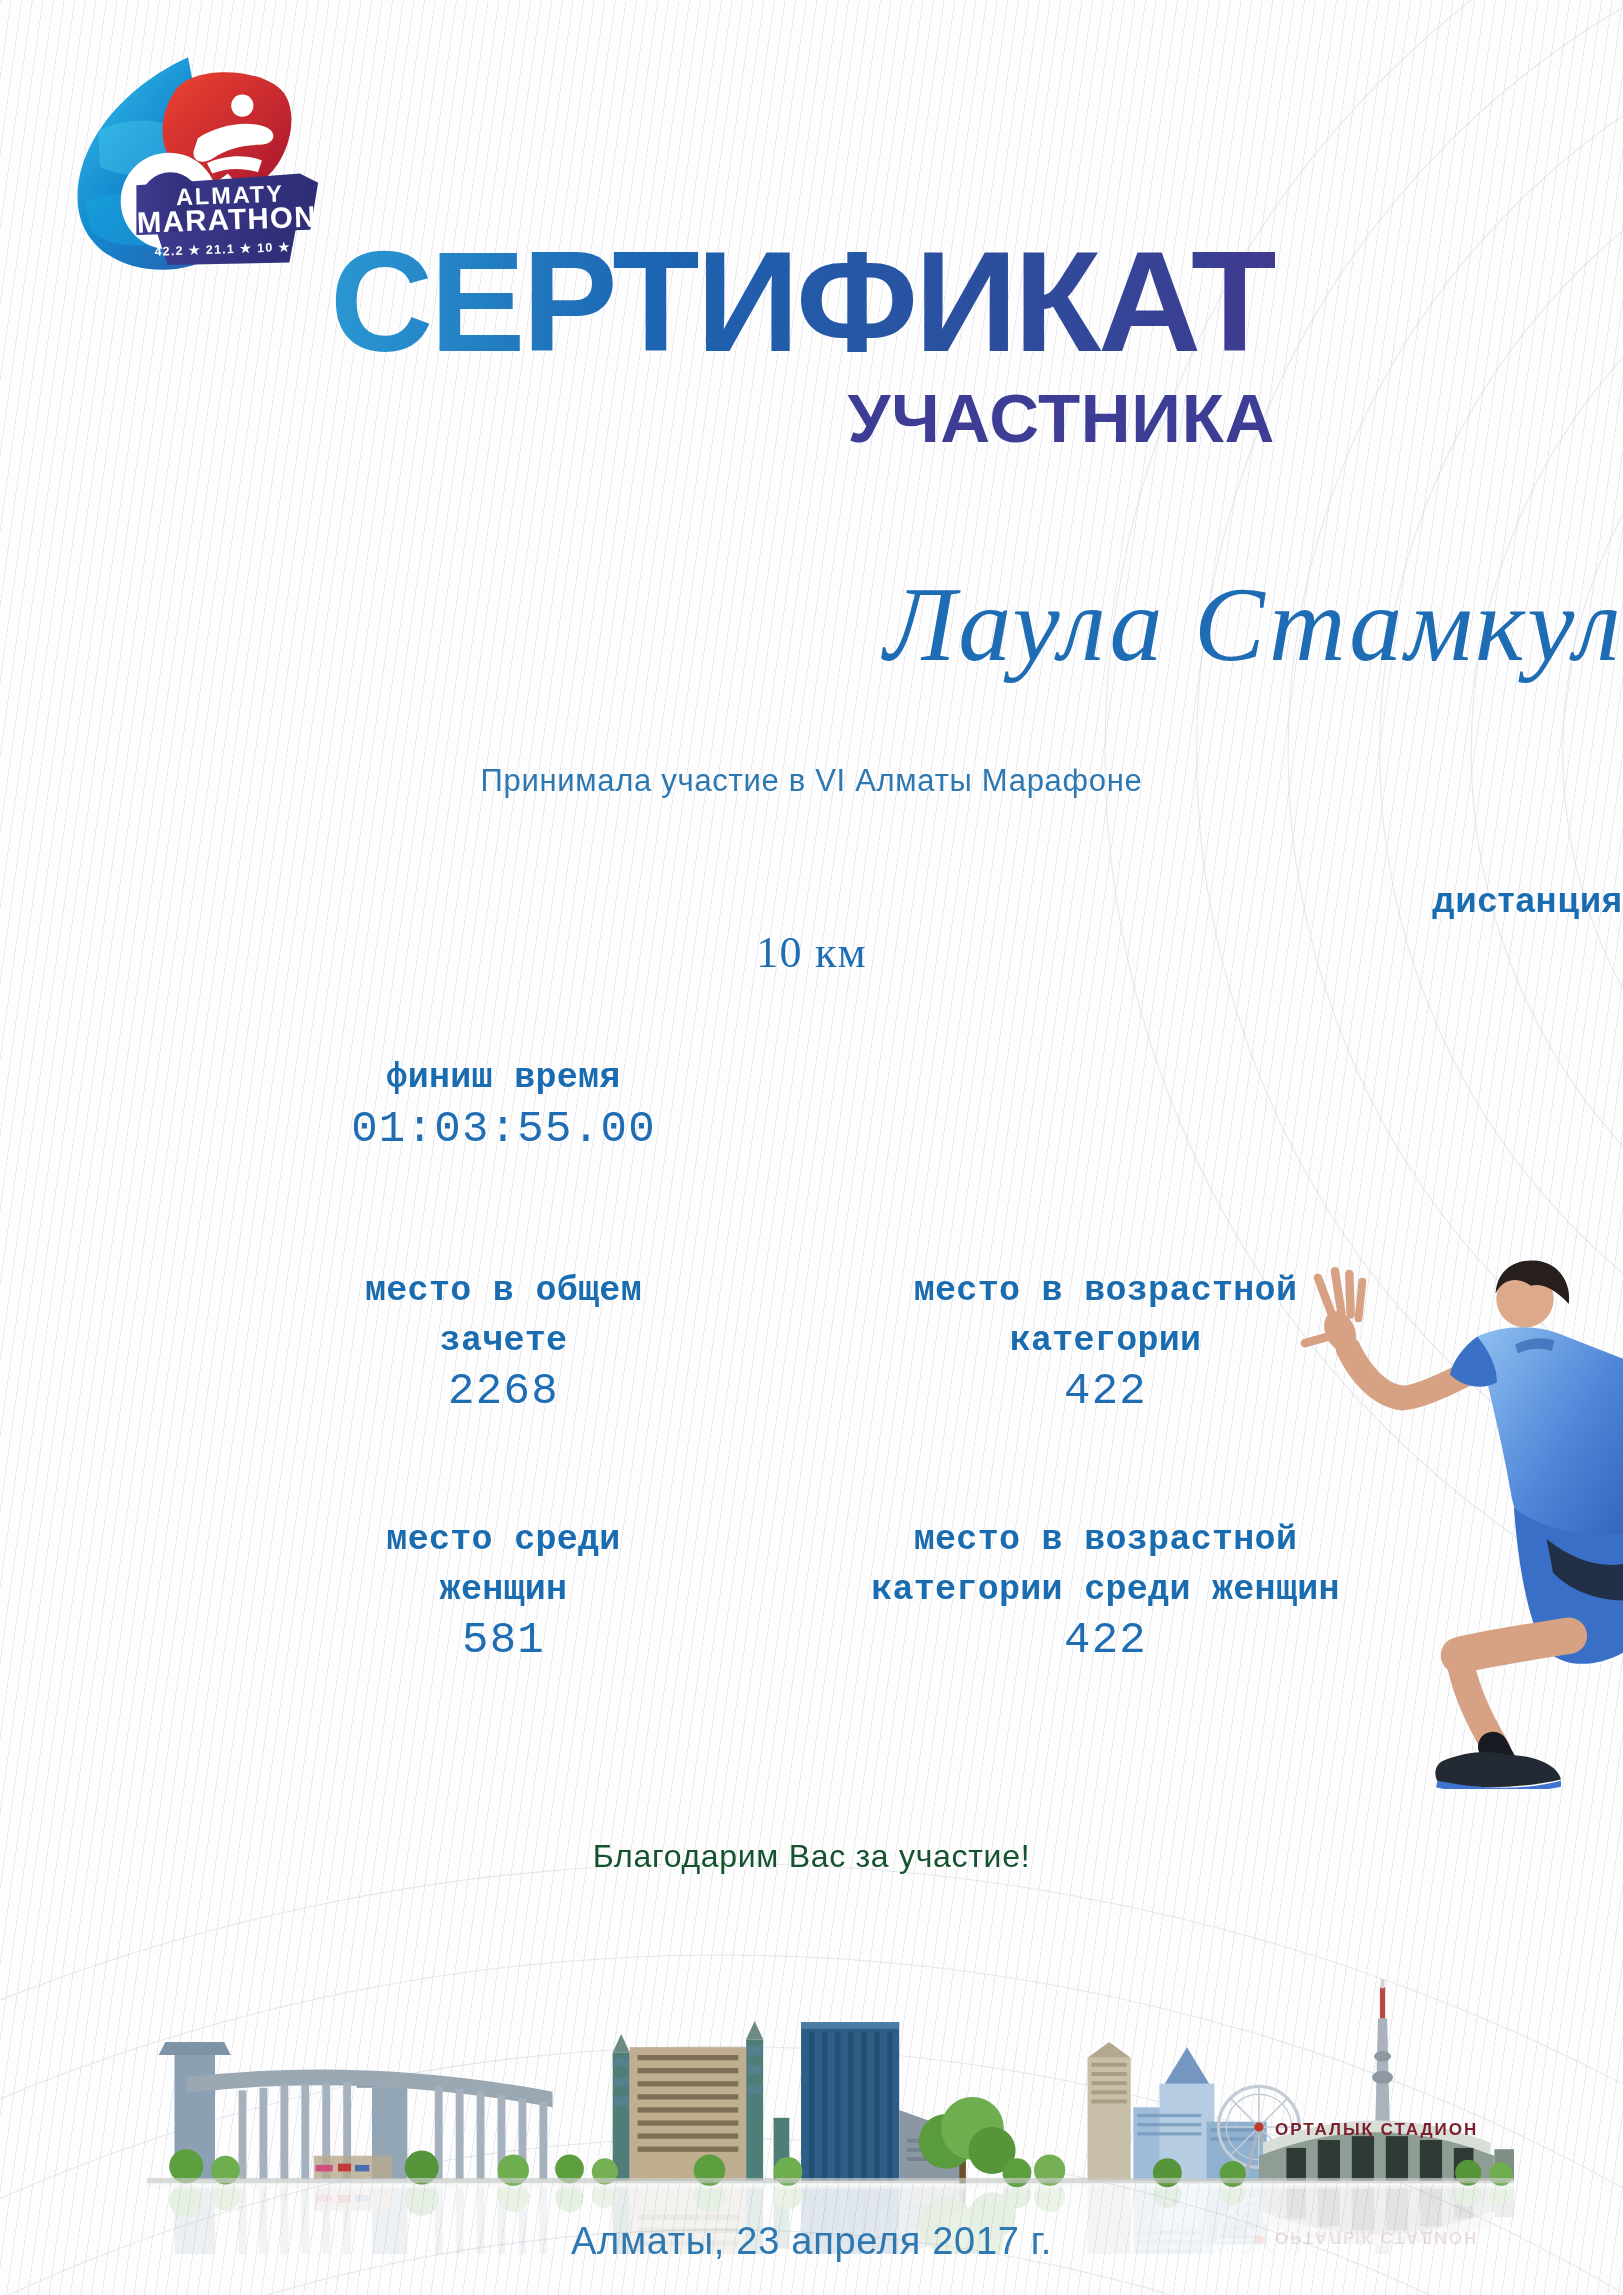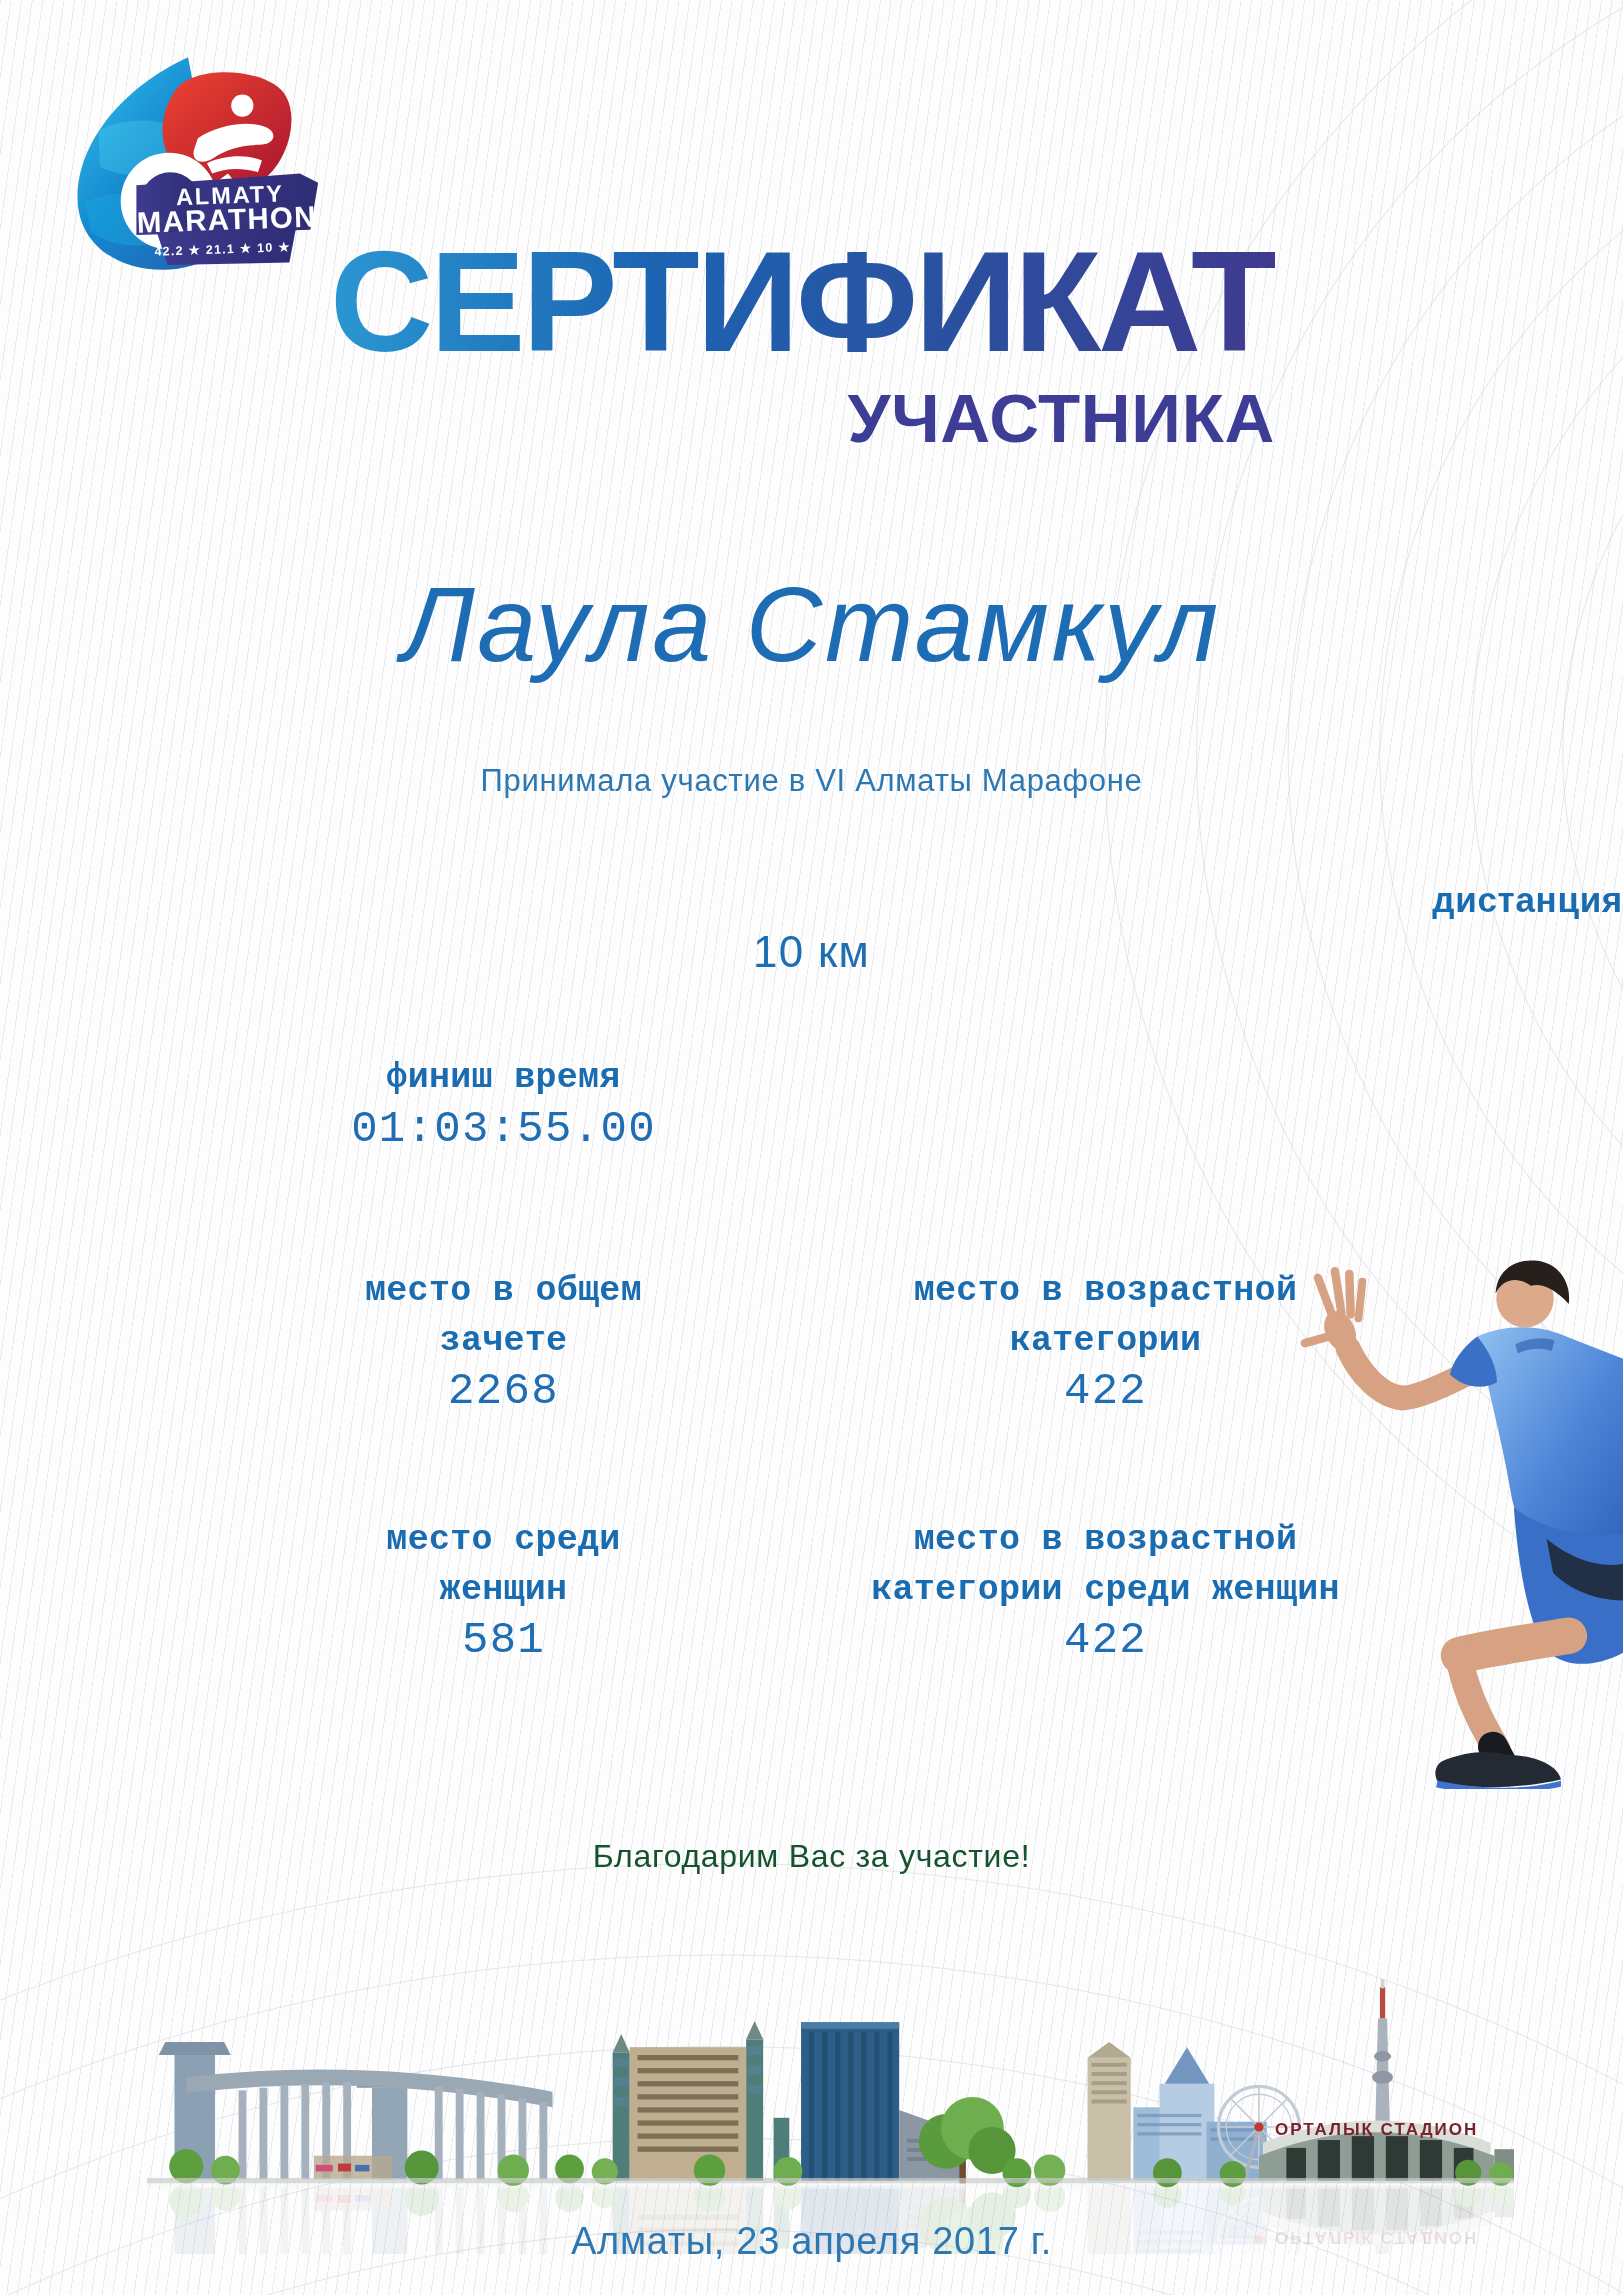--- a/index.html
+++ b/index.html
@@ -10,28 +10,28 @@
     background:repeating-linear-gradient(98deg, rgba(120,130,150,0.16) 0 0.9px, transparent 0.9px 10.5px);}
   .arcs{position:absolute;inset:0;z-index:0;}
   
   .logo{position:absolute;left:59px;top:52px;z-index:2;}
   .titles{position:absolute;top:230px;right:348px;text-align:right;z-index:2;line-height:1;}
   .title-main{font-size:143px;font-weight:700;letter-spacing:-3.3px;white-space:nowrap;
     background:linear-gradient(90deg,#2a97d2 0%,#1c64b2 34%,#2b4f9e 68%,#403a90 100%);
     -webkit-background-clip:text;background-clip:text;color:transparent;}
   .title-sub{font-size:69px;font-weight:700;letter-spacing:0.7px;color:#3d3d96;margin-top:10.5px;}
   
-  .name{position:absolute;top:564px;left:0;width:100%;text-align:center;z-index:2;
-    font-family:Liberation Sans, sans-serif;font-style:italic;font-size:106px;color:#1d6cb4;letter-spacing:2.6px;}
+  .name{position:absolute;top:564px;left:0;width:100%;text-align:right;z-index:2;
+    font-family:Liberation Serif, serif;font-style:italic;font-size:106px;color:#1d6cb4;letter-spacing:2.6px;}
   .participation{position:absolute;top:763px;left:0;width:100%;text-align:center;z-index:2;
     font-size:31px;color:#2e78b2;letter-spacing:0.7px;}
   .dist-label{position:absolute;top:880px;left:0;width:100%;text-align:right;z-index:2;
     font-size:35px;font-weight:700;color:#1a6cb0;letter-spacing:0.7px;}
   .dist-value{position:absolute;top:927px;left:0;width:100%;text-align:center;z-index:2;
-    font-size:44px;color:#1f6db3;letter-spacing:1.3px;}
+    font-size:44px;color:#1f6db3;letter-spacing:1.3px;font-family:Liberation Serif, serif;}
   
   .stat{position:absolute;width:549px;text-align:center;z-index:2;font-family:Liberation Mono, monospace;}
   .stat-label{font-size:35px;font-weight:700;line-height:1.42;color:#1a6cb0;white-space:pre-line;letter-spacing:0.3px;}
   .stat-value{font-size:44px;color:#1f6db3;letter-spacing:1.3px;}
   .s0{left:229px;top:1054px;} .s1{left:831px;top:1054px;}
   .s2{left:229px;top:1267px;} .s3{left:831px;top:1267px;}
   .s4{left:229px;top:1516px;} .s5{left:831px;top:1516px;}
   
   .thanks{position:absolute;top:1838px;left:0;width:100%;text-align:center;z-index:2;
     font-size:32px;color:#14532d;letter-spacing:0.7px;}

